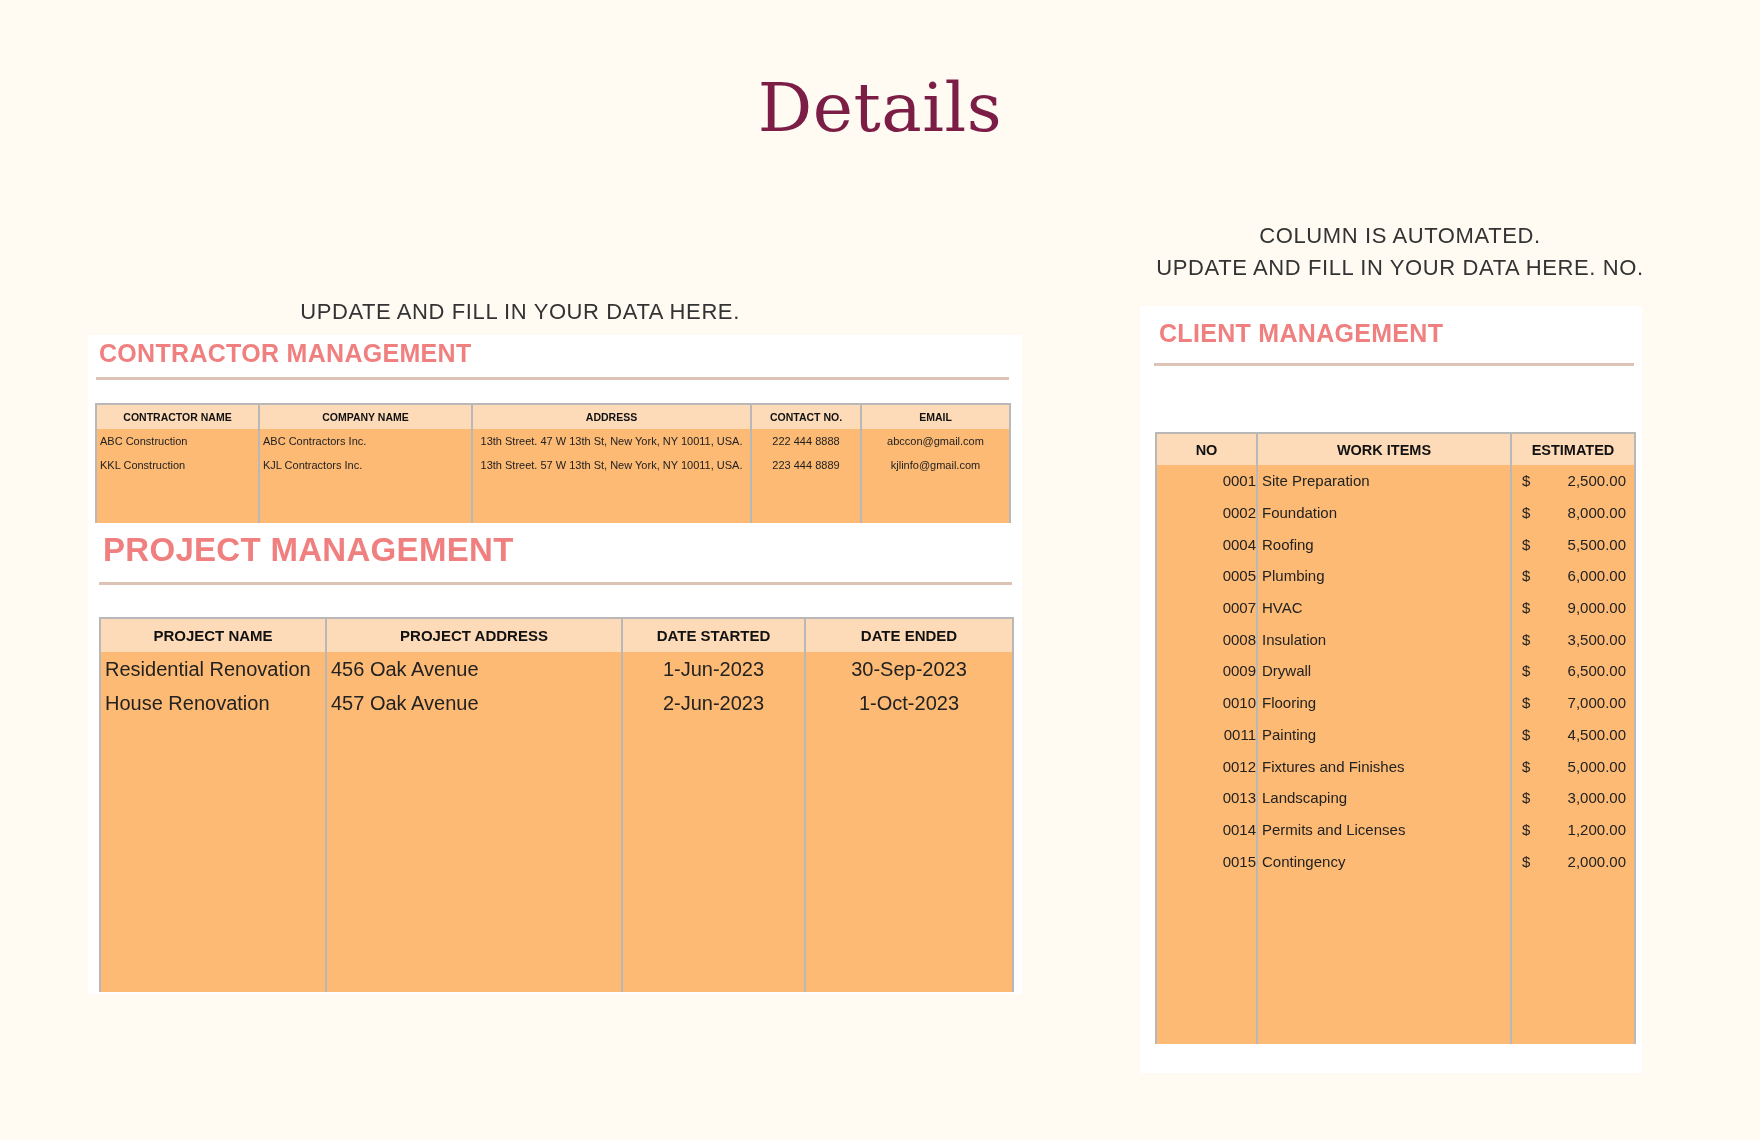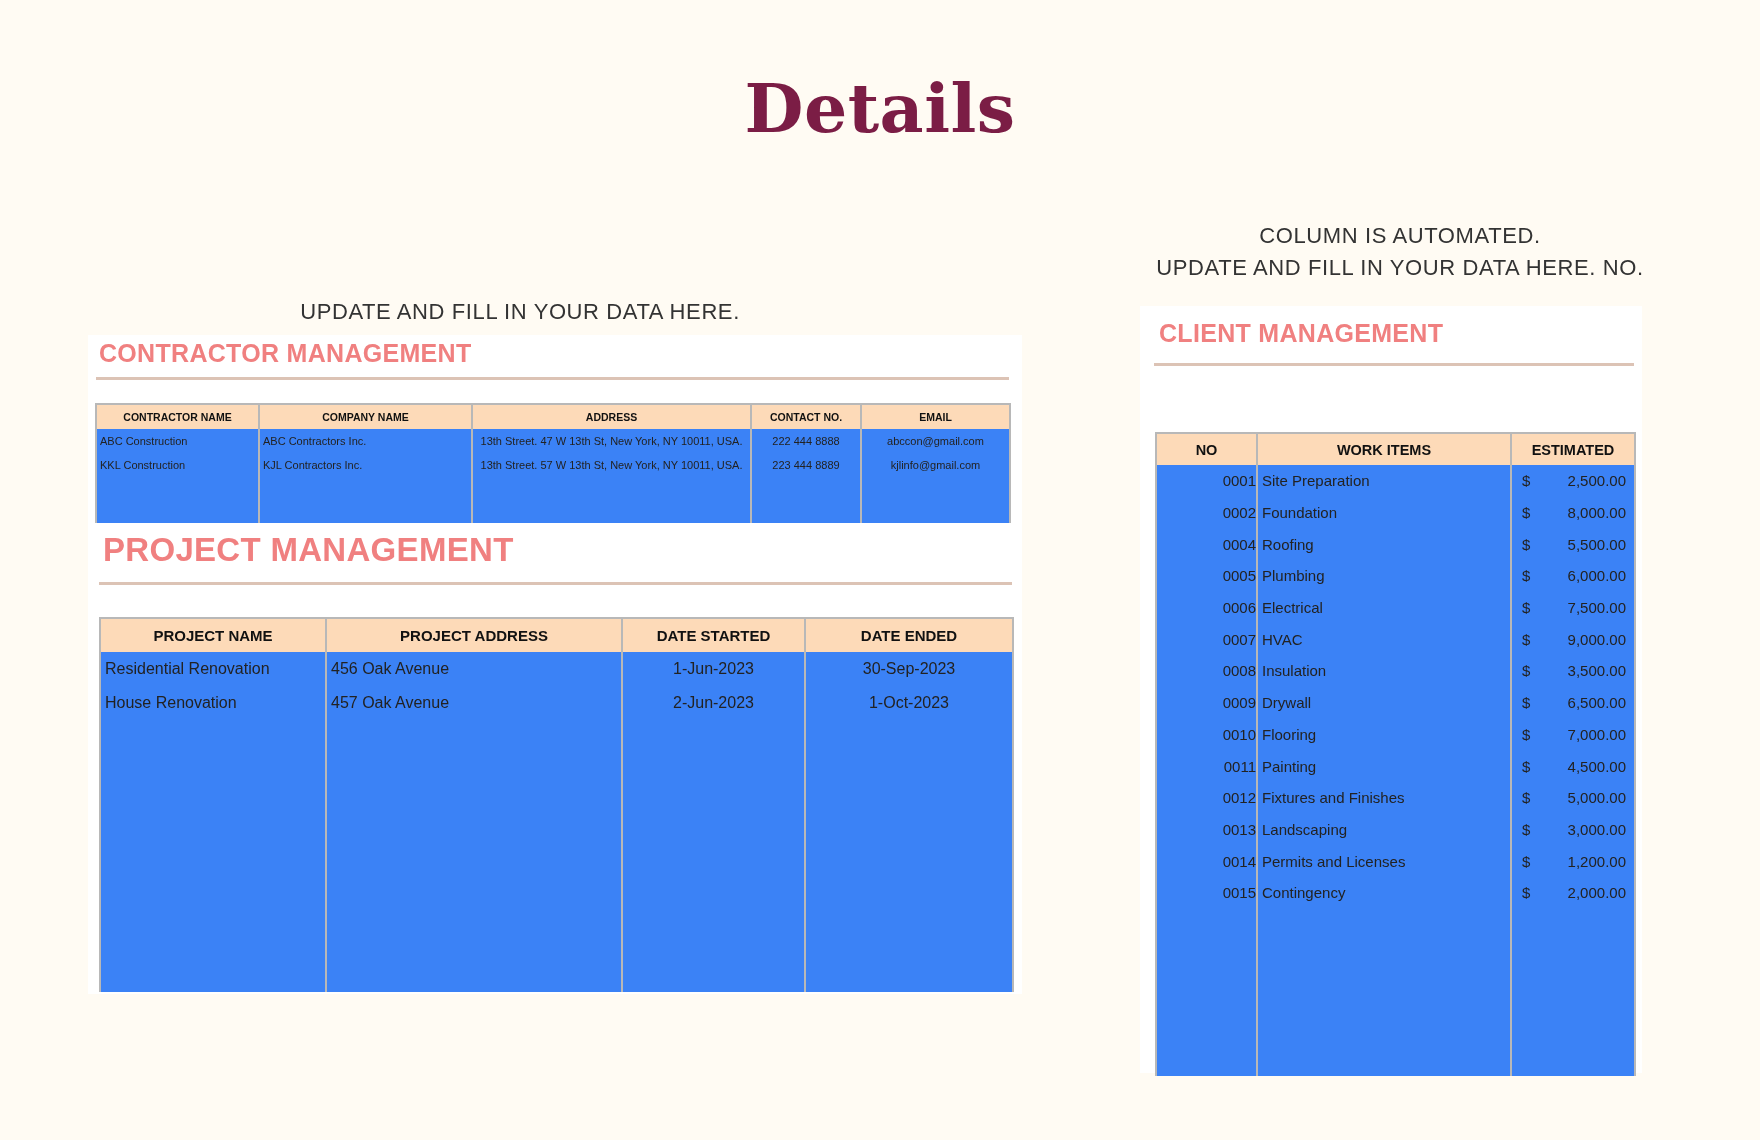--- a/index.html
+++ b/index.html
@@ -8,41 +8,40 @@
     background: #FFFBF3;
     font-family: "Liberation Sans", sans-serif;
     color: #1f1f1f;
   }
   .page-title {
     position: absolute; left: 0; width: 1760px; top: 58px;
     text-align: center;
     font-family: "DejaVu Serif", "Liberation Serif", serif;
     font-size: 68px; color: #7B1D45; letter-spacing: 0.5px;
     line-height: 100px;
-    font-weight: bold;
   }
   .subtitle {
     position: absolute; text-align: center;
     font-size: 22px; color: #333; letter-spacing: 0.6px; line-height: 32px;
     font-weight: normal;
   }
   .subtitle.left { left: 240px; width: 560px; top: 272px; margin-top: 24px; }
   .subtitle.right { left: 1130px; width: 540px; top: 220px; }
 
   .panel { position: absolute; background: #ffffff; }
   .section-title {
     position: absolute;
     color: #F08080; font-weight: bold; letter-spacing: 0.3px;
     white-space: nowrap;
   }
   .rule { position: absolute; height: 3px; background: #DCC3B5; }
 
   table.grid {
     position: absolute; border-collapse: collapse; table-layout: fixed;
-    background: #3b82f6;
+    background: #fdba74;
   }
   table.grid th {
     background: #FDDAB8; font-weight: bold; color: #111;
     border-left: 2px solid #B8B8B8; border-right: 2px solid #B8B8B8;
     border-top: 2px solid #B8B8B8;
     text-align: center; padding: 0;
   }
   table.grid td {
     border-left: 2px solid #B8B8B8; border-right: 2px solid #B8B8B8;
     padding: 0; vertical-align: middle; white-space: nowrap; overflow: hidden;
@@ -50,21 +49,21 @@
   table.grid tr.filler td { vertical-align: top; }
 
   
   .contractor th { font-size: 10.5px; height: 24px; }
   .contractor td { font-size: 11px; height: 24px; color: #222; }
   .contractor td.l { text-align: left; padding-left: 3px; }
   .contractor td.c { text-align: center; }
 
   
   .project th { font-size: 15px; height: 33px; }
-  .project td { font-size: 16px; height: 34px; color: #222; }
+  .project td { font-size: 20px; height: 34px; color: #222; }
   .project td.l { text-align: left; padding-left: 4px; }
   .project td.c { text-align: center; }
 
   
   .client th { font-size: 14.5px; height: 31px; }
   .client td { font-size: 15px; height: 31.7px; color: #222; }
   .client td.c { text-align: right; }
   .client td.l { text-align: left; padding-left: 4px; }
   .client td.money { padding: 0 8px 0 10px; }
   .money-wrap { display: flex; justify-content: space-between; }
@@ -220,30 +219,20 @@
         <td class="c">0005</td>
         <td class="l">Plumbing</td>
         <td class="money">
           <div class="money-wrap">
             <span>$</span>
             <span>6,000.00</span>
           </div>
         </td>
       </tr>
     <tr>
-        <td class="c">0006</td>
-        <td class="l">Electrical</td>
-        <td class="money">
-          <div class="money-wrap">
-            <span>$</span>
-            <span>7,500.00</span>
-          </div>
-        </td>
-      </tr>
-    <tr>
         <td class="c">0007</td>
         <td class="l">HVAC</td>
         <td class="money">
           <div class="money-wrap">
             <span>$</span>
             <span>9,000.00</span>
           </div>
         </td>
       </tr>
     <tr>

